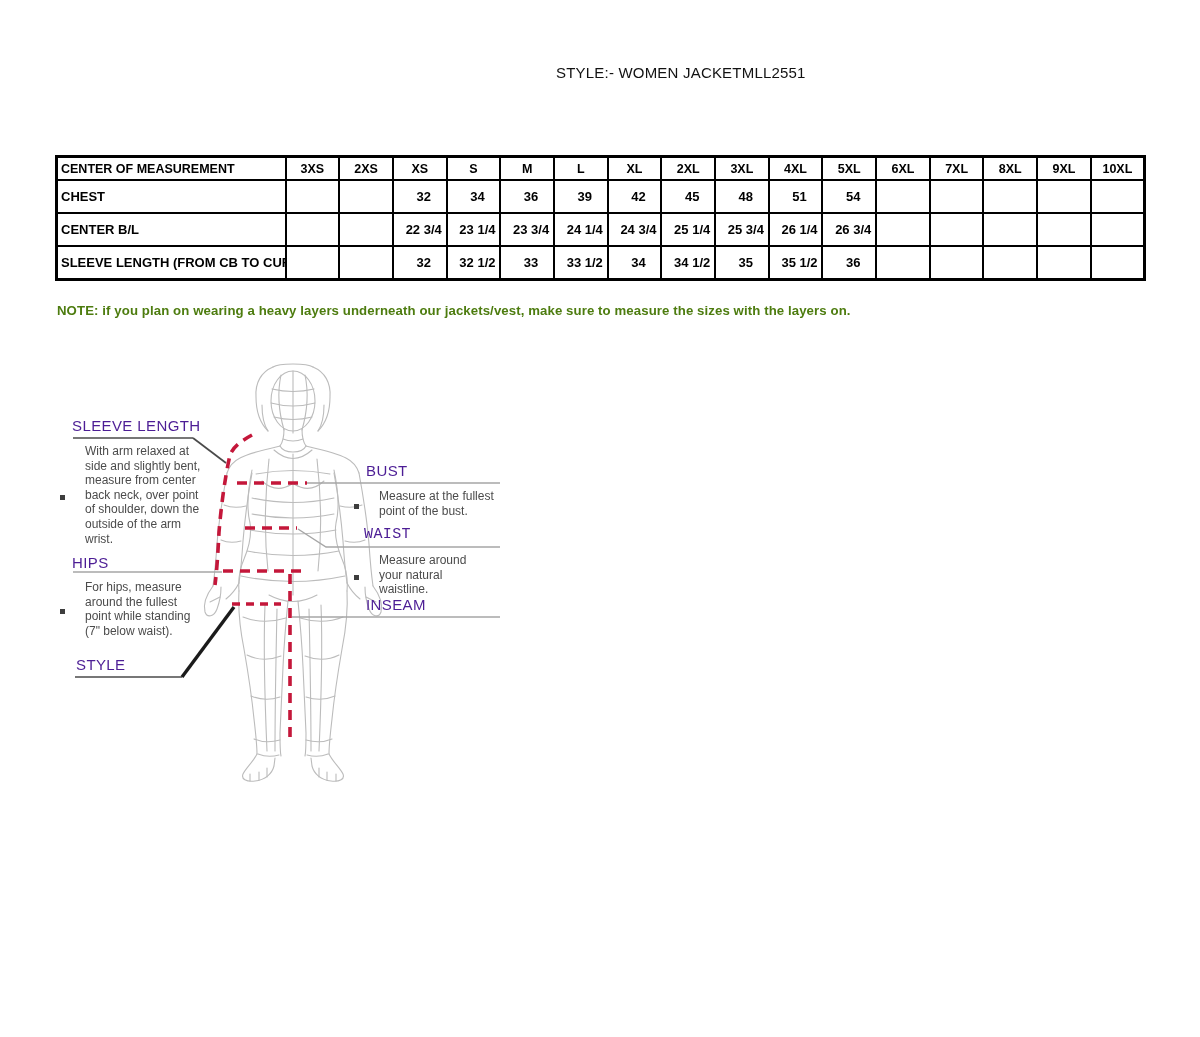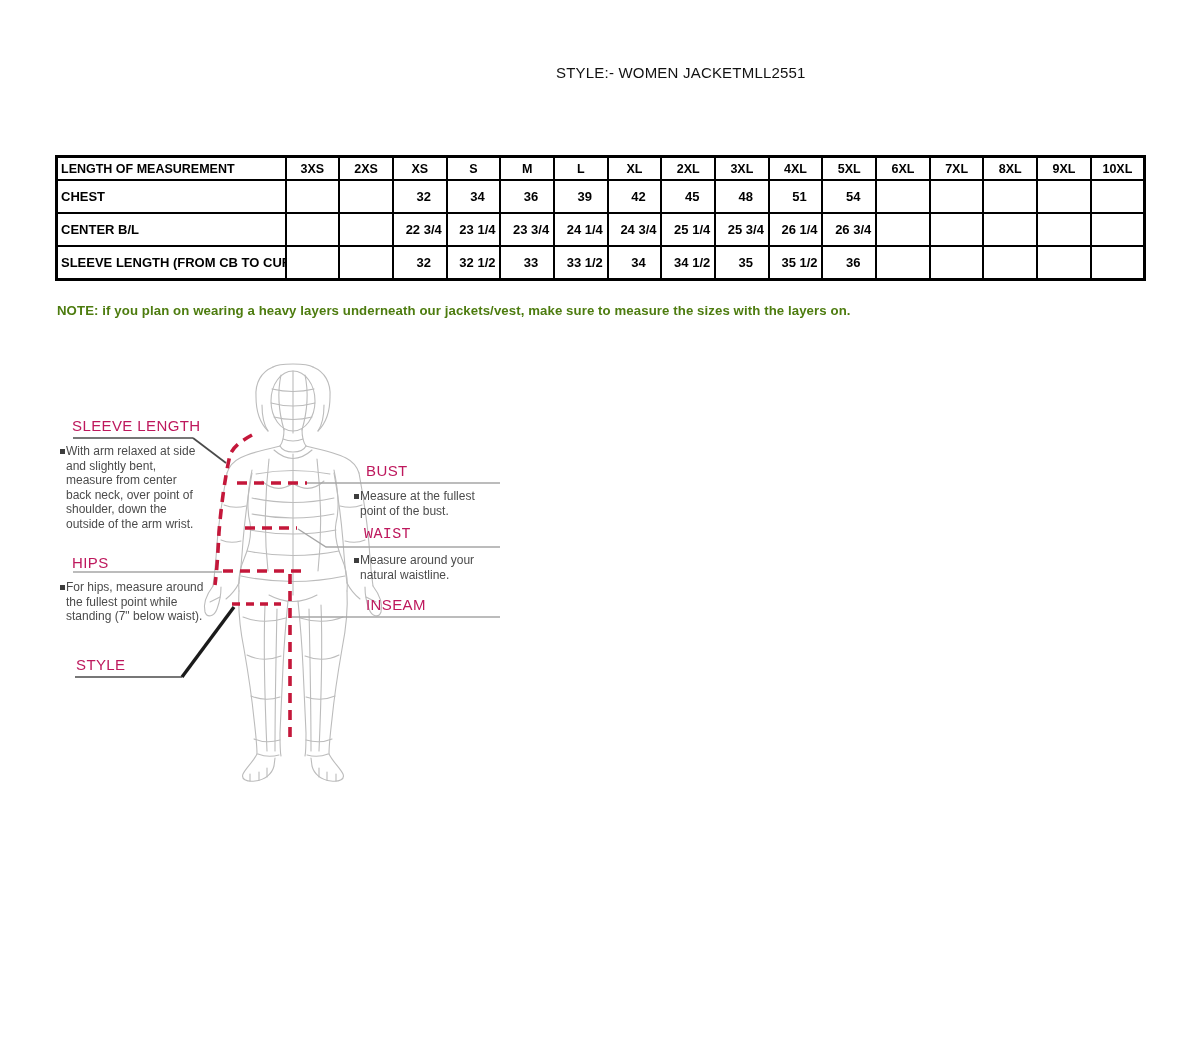--- a/index.html
+++ b/index.html
@@ -26,22 +26,22 @@
   
   .diagram{position:absolute;left:0;top:355px;width:680px;height:470px;}
   .diagram svg{position:absolute;left:0;top:0;}
   .wire{stroke:#bcbcbc;stroke-width:1.1;fill:none;stroke-linecap:round;}
   .dash{stroke:#c4173a;stroke-width:3.6;fill:none;stroke-dasharray:10 7;}
   .dash-s{stroke:#c4173a;stroke-width:3.6;fill:none;stroke-dasharray:8 6;}
   .lead{stroke:#a6a6a6;stroke-width:1.4;fill:none;}
   .lead-dark{stroke:#4a4a4a;stroke-width:1.7;fill:none;}
   .lead-thick{stroke:#1b1b1b;stroke-width:3.4;fill:none;}
 
-  .m-title{position:absolute;font-size:15px;color:#be185d;letter-spacing:.4px;white-space:nowrap;}
-  .m-text{position:absolute;font-size:12px;line-height:14.6px;color:#4b4b4b;display:flex;gap:1px;}
+  .m-title{position:absolute;font-size:15px;color:#4c1d95;letter-spacing:.4px;white-space:nowrap;}
+  .m-text{position:absolute;font-size:12px;line-height:14.6px;color:#4b4b4b;display:flex;gap:20px;align-items:center;}
   .m-text .bullet{flex:0 0 auto;width:5px;height:5px;background:#3d3d3d;margin-top:5px;}
   .m-text .t{flex:1 1 auto;}
 
   
   #t-sleeve{left:72px;top:62px;}   #d-sleeve{left:60px;top:89px;width:142px;}
   #t-hips{left:72px;top:199px;}    #d-hips{left:60px;top:225px;width:146px;}
   #t-thigh{left:76px;top:301px;}   #d-thigh{left:76px;top:329px;width:152px;}
   #t-bust{left:366px;top:107px;}   #d-bust{left:354px;top:134px;width:140px;}
   #t-waist{left:364px;top:171px;font-family:Liberation Mono, monospace;}  #d-waist{left:354px;top:198px;width:136px;}
   #t-inseam{left:366px;top:241px;} #d-inseam{left:354px;top:267px;width:162px;}
@@ -71,21 +71,21 @@
         <col>
         <col>
         <col>
         <col>
         <col>
         <col>
         <col>
       </colgroup>
     <thead>
         <tr>
-          <th class="first">LENGTH OF MEASUREMENT</th>
+          <th class="first">CENTER OF MEASUREMENT</th>
           <th>3XS</th>
           <th>2XS</th>
           <th>XS</th>
           <th>S</th>
           <th>M</th>
           <th>L</th>
           <th>XL</th>
           <th>2XL</th>
           <th>3XL</th>
           <th>4XL</th>

